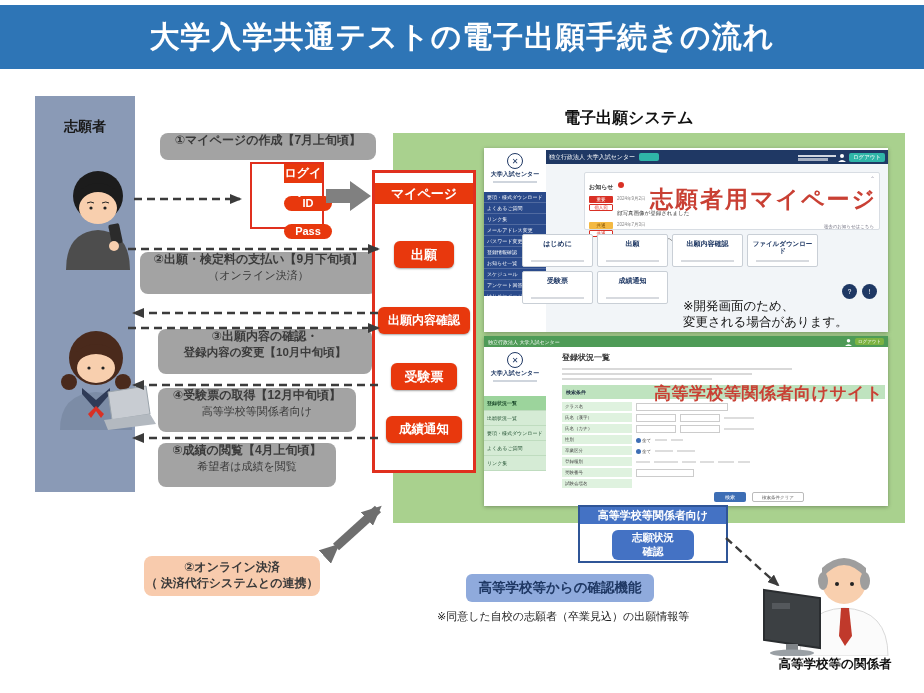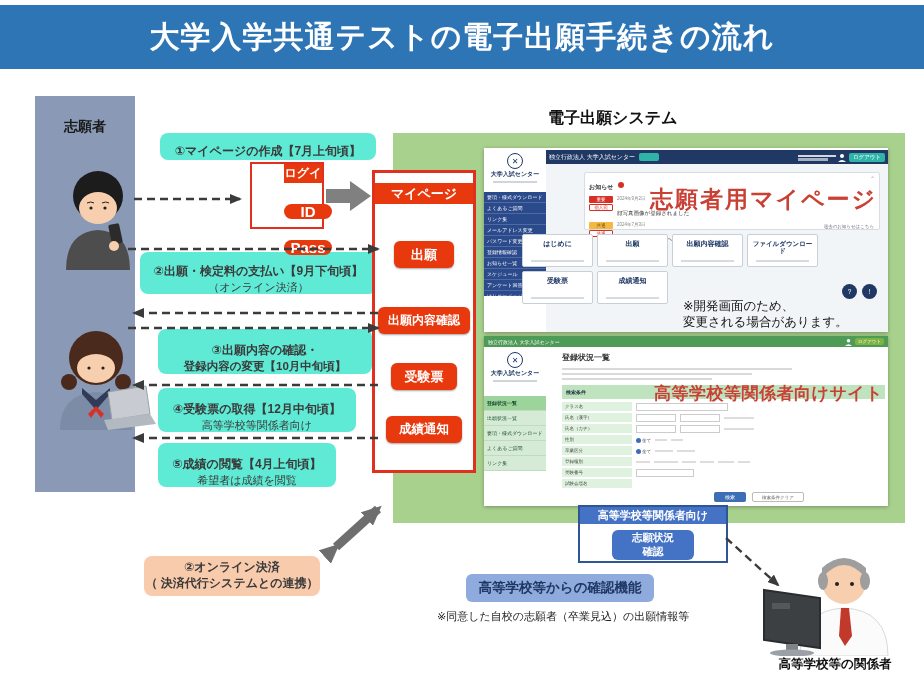--- a/index.html
+++ b/index.html
@@ -7,42 +7,42 @@
          font-family:"Liberation Sans","DejaVu Sans",sans-serif;}
   
   .titlebar{position:absolute;left:0;top:5px;width:924px;height:64px;background:#2E75B6;
             display:flex;align-items:center;justify-content:center;}
   .titlebar span{color:#fff;font-size:30px;font-weight:700;letter-spacing:1px;}
   
   .left-panel{position:absolute;left:35px;top:96px;width:100px;height:396px;background:#8A9AB6;}
   .lp-label{position:absolute;left:35px;top:118px;width:100px;text-align:center;
             font-size:14px;font-weight:700;color:#1a1a1a;}
   
-  .step{position:absolute;background:#5eead4;border-radius:8px;color:#3a3a3a;text-align:center;
-        display:flex;flex-direction:column;justify-content:flex-end;line-height:1.3;}
+  .step{position:absolute;background:#a3a3a3;border-radius:8px;color:#3a3a3a;text-align:center;
+        display:flex;flex-direction:column;justify-content:flex-start;line-height:1.3;}
   .step .l1{font-weight:700;font-size:12px;}
   .step .l2{font-weight:700;font-size:11.5px;}
   .step .l2.n{font-weight:400;font-size:11px;}
   
   .login-box{position:absolute;left:250px;top:162px;width:74px;height:67px;background:#fff;
              border:2px solid #E0301E;box-sizing:border-box;padding-left:32px;}
   .login-head{background:#E8380D;color:#fff;font-weight:700;font-size:12px;text-align:center;
               height:19px;line-height:19px;}
   .pill{width:48px;height:15px;background:#E8380D;border-radius:8px;color:#fff;font-weight:700;
-        font-size:15px;text-align:center;line-height:15px;margin:21px auto 0 auto;}
+        font-size:11px;text-align:center;line-height:15px;margin:13px auto 0 auto;}
   .mypage-box{position:absolute;left:372px;top:170px;width:104px;height:303px;background:#fff;
               border:3px solid #E0301E;box-sizing:border-box;z-index:8;}
   .mypage-head{background:#E8380D;color:#fff;font-weight:700;font-size:13px;text-align:center;
                height:21px;line-height:21px;margin-top:10px;}
   .redbtn{position:absolute;left:50%;transform:translateX(-50%);background:#E8380D;color:#fff;
           font-weight:700;border-radius:6px;display:flex;align-items:center;justify-content:center;
           box-shadow:0 1px 2px rgba(0,0,0,.35);}
   
   .green-panel{position:absolute;left:393px;top:133px;width:512px;height:390px;background:#A9D18E;}
-  .system-label{position:absolute;left:548px;top:108px;font-size:16px;font-weight:700;color:#111;}
+  .system-label{position:absolute;left:564px;top:108px;font-size:16px;font-weight:700;color:#111;}
   
   .shot{position:absolute;background:#fff;box-shadow:0 1px 4px rgba(0,0,0,.3);z-index:5;}
   .s1-topbar{position:absolute;left:62px;top:2px;right:0;height:14px;background:#1F3864;
              display:flex;align-items:center;padding:0 3px;box-sizing:border-box;}
   .s1-org{color:#fff;font-size:6px;white-space:nowrap;}
   .chip{background:#2FB5A8;border-radius:2px;color:#fff;text-align:center;}
   .s1-logo,.s2-logo{position:absolute;left:0;width:62px;text-align:center;}
   .logo-circle{width:16px;height:16px;border:1.5px solid #1F3864;border-radius:50%;margin:3px auto 1px auto;
                color:#1F3864;font-size:8px;line-height:16px;box-sizing:border-box;}
   .logo-text{font-size:6px;font-weight:700;color:#1F3864;}

